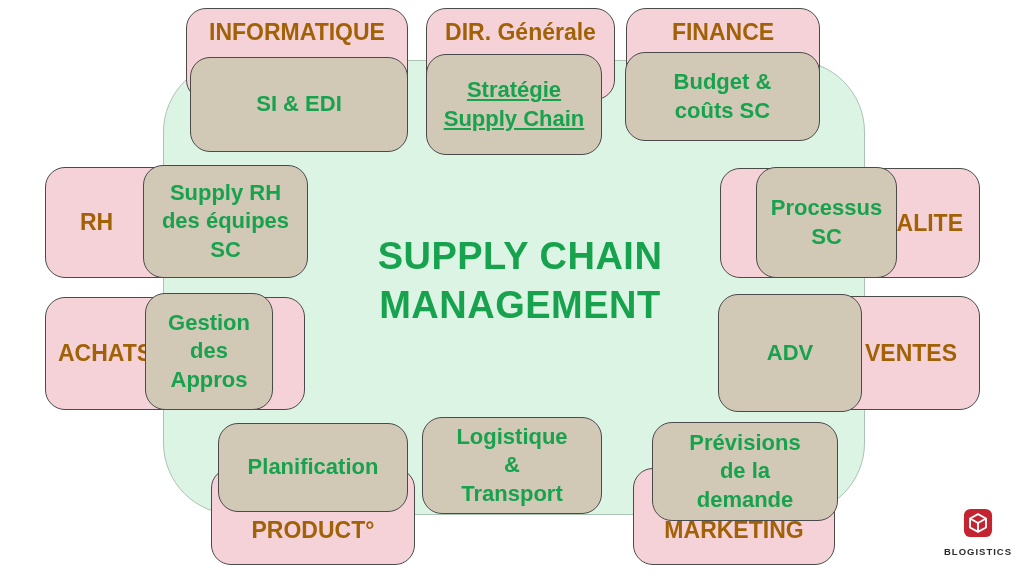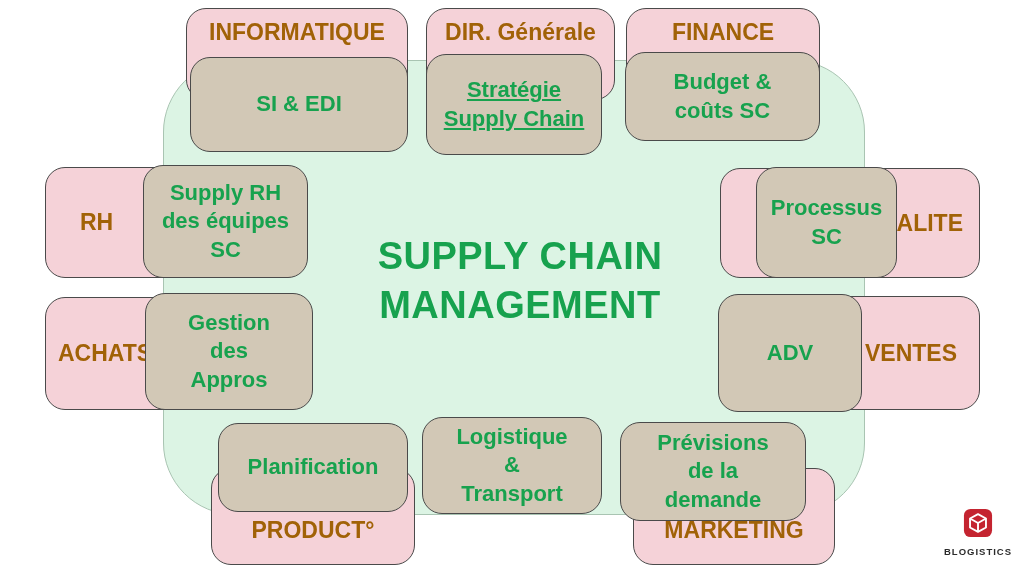--- a/index.html
+++ b/index.html
@@ -60,33 +60,33 @@
 
   <div class="box func" style="left:190px;top:57px;width:218px;height:95px;">SI &amp; EDI</div>
   <div class="box func multiline" style="left:426px;top:54px;width:176px;height:101px;text-decoration:underline;">Stratégie
 Supply Chain</div>
   <div class="box func multiline" style="left:625px;top:52px;width:195px;height:89px;">Budget &amp;
 coûts SC</div>
 
   <div class="box func multiline" style="left:143px;top:165px;width:165px;height:113px;">Supply RH
 des équipes
 SC</div>
-  <div class="box func multiline" style="left:145px;top:293px;width:168px;height:117px;">Gestion
+  <div class="box func multiline" style="left:145px;top:293px;width:128px;height:117px;">Gestion
 des
 Appros</div>
 
   <div class="box func multiline" style="left:718px;top:167px;width:141px;height:111px;margin-left:38px;">Processus
 SC</div>
   <div class="box func" style="left:718px;top:294px;width:144px;height:118px;">ADV</div>
 
   <div class="box func" style="left:218px;top:423px;width:190px;height:89px;">Planification</div>
   <div class="box func multiline" style="left:422px;top:417px;width:180px;height:97px;">Logistique
 &amp;
 Transport</div>
-  <div class="box func multiline" style="left:620px;top:422px;width:186px;height:99px;">Prévisions
+  <div class="box func multiline" style="left:652px;top:422px;width:186px;height:99px;">Prévisions
 de la
 demande</div>
 
   <div class="center-title">SUPPLY CHAIN
 MANAGEMENT</div>
 
   <div class="logo">
     <span>
       <svg viewBox="0 0 32 32" width="30" height="30" aria-hidden="true">
         <rect x="1" y="1" width="30" height="30" rx="7" fill="#c42430"></rect>

